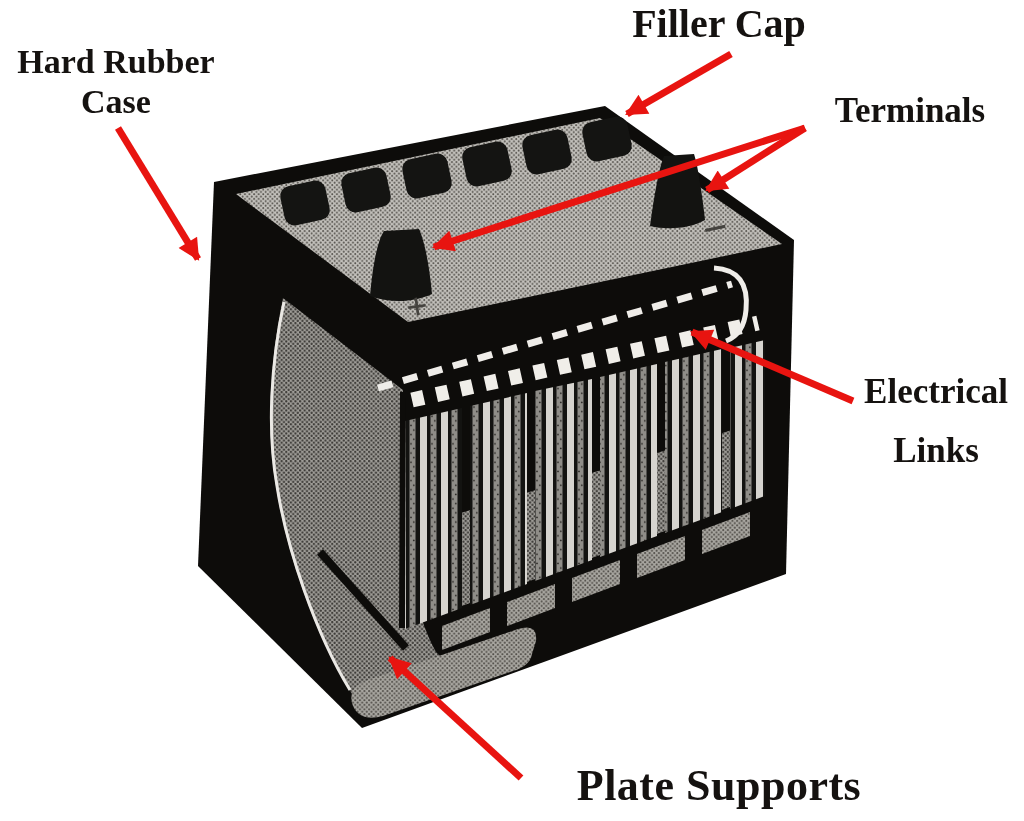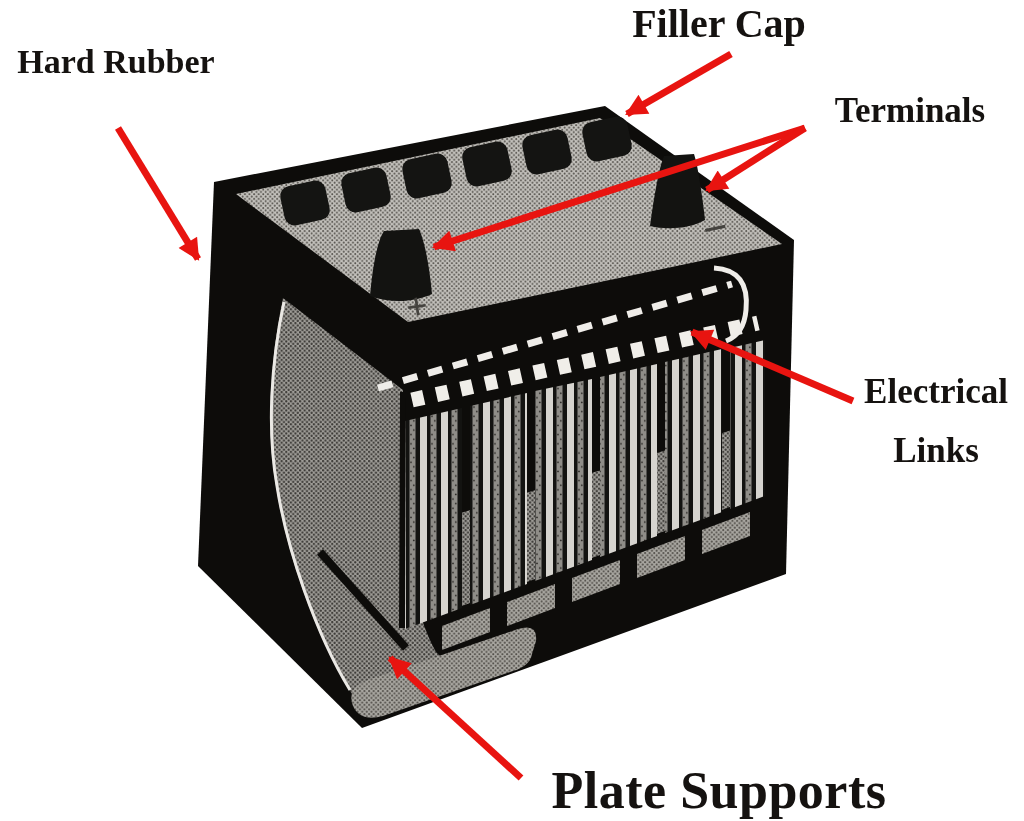--- a/index.html
+++ b/index.html
@@ -9,21 +9,21 @@
   }
   .stage svg{position:absolute;left:0;top:0;}
   .label{
     position:absolute;color:#151210;font-weight:bold;text-align:center;
     font-family:"Liberation Serif","DejaVu Serif",serif;
   }
   .label-filler{left:544px;top:2px;width:350px;font-size:40px;line-height:1.1;text-align:center;}
   .label-hardrubber{left:0px;top:42px;width:232px;font-size:34px;line-height:1.18;}
   .label-terminals{left:792px;top:92px;width:236px;font-size:35px;line-height:1.1;}
   .label-electrical{left:826px;top:362px;width:220px;font-size:35px;line-height:59px;}
-  .label-platesupports{left:528px;top:762px;width:382px;font-size:52px;letter-spacing:0.5px;line-height:1.1;}
+  .label-platesupports{left:528px;top:762px;width:382px;font-size:44px;letter-spacing:0.5px;line-height:1.1;}
   .mark{
     font-family:"Liberation Serif","DejaVu Serif",serif;font-weight:bold;
     fill:#44423e;text-anchor:middle;
   }
   .mark-plus{font-size:38px;}
   .mark-minus{font-size:44px;}
 </style>
 </head>
 <body>
 
@@ -119,20 +119,21 @@
       <line x1="805" y1="128" x2="707" y2="190" marker-end="url(#ah)"></line>
       <line x1="853" y1="401" x2="692" y2="332" marker-end="url(#ah)"></line>
       <line x1="521" y1="778" x2="390" y2="658" marker-end="url(#ah)"></line>
     </g>
   </svg>
 
   <div class="label label-filler">Filler Cap</div>
 
   <div class="label label-hardrubber">
     <div>Hard Rubber</div>
+    <div>Case</div>
   </div>
 
   <div class="label label-terminals">Terminals</div>
 
   <div class="label label-electrical">
     <div>Electrical</div>
     <div>Links</div>
   </div>
 
   <div class="label label-platesupports">Plate Supports</div>

